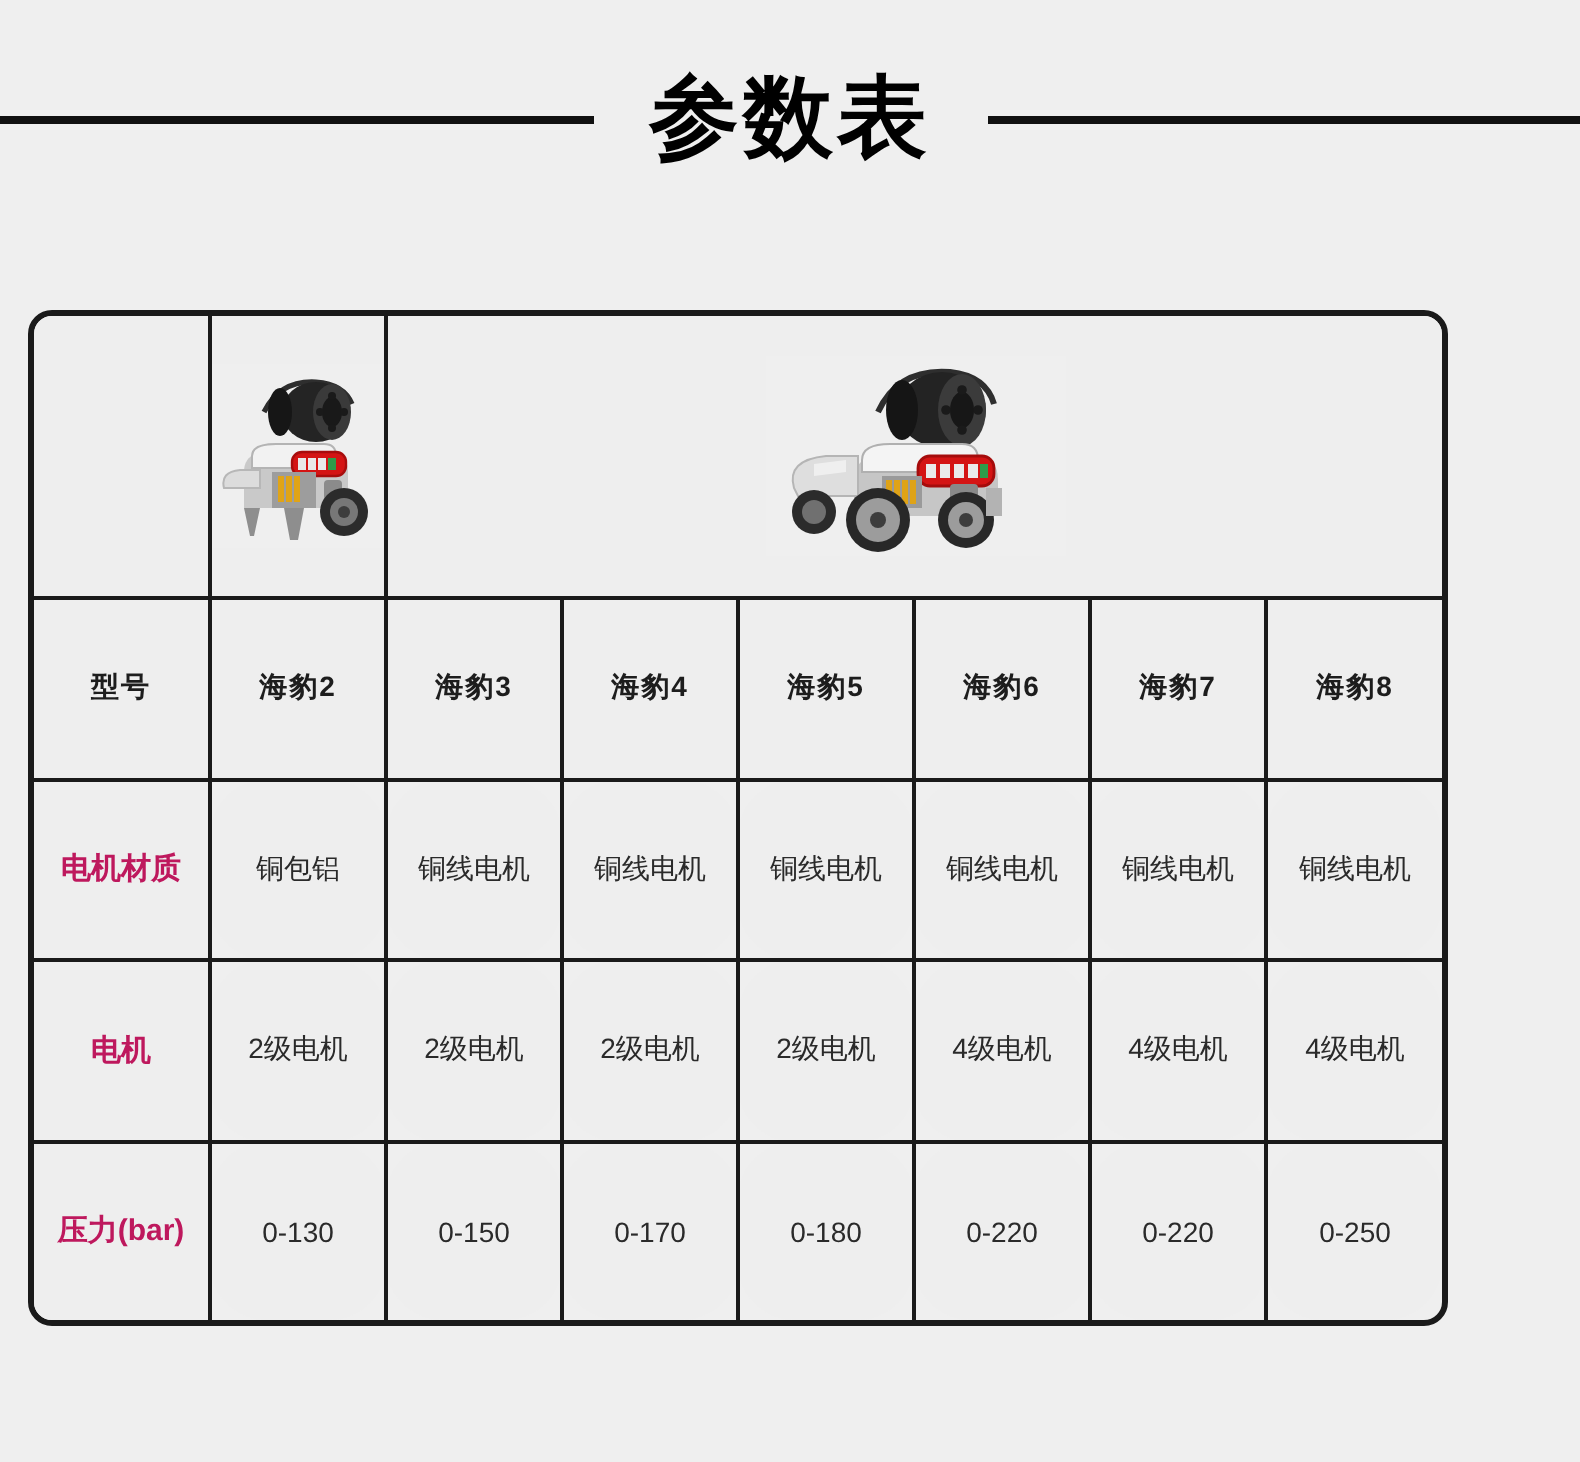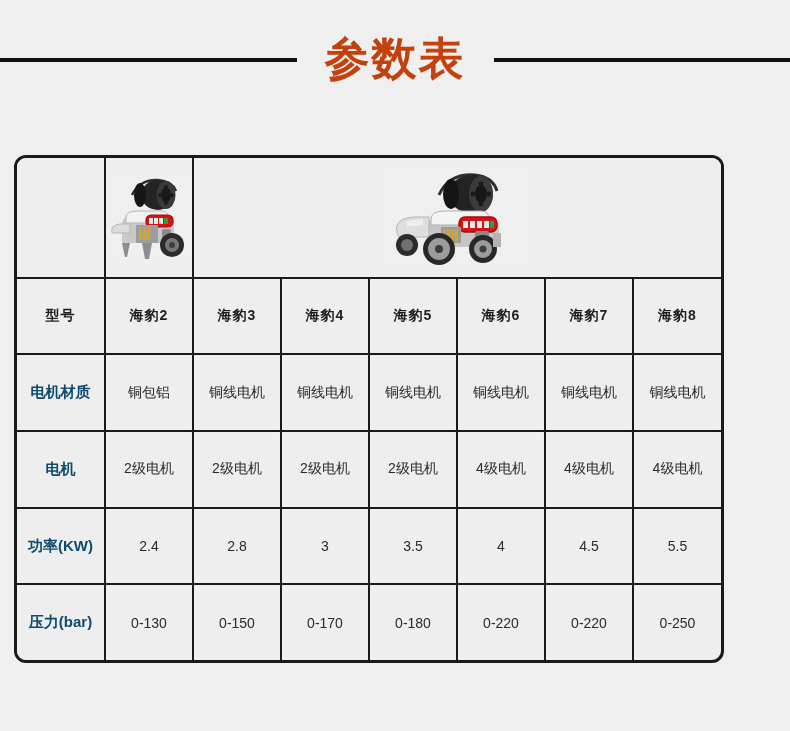--- a/index.html
+++ b/index.html
@@ -29,21 +29,21 @@
   .rule {
     height: 4px;
     background: #111111;
     flex: 1 1 auto;
   }
   .rule-left { margin-right: 28px; }
   .rule-right { margin-left: 28px; }
   .title-text {
     font-size: 45px;
     font-weight: bold;
-    color: #c2410c;
+    color: #000000;
     letter-spacing: 2px;
     line-height: 1;
     white-space: nowrap;
     flex: 0 0 auto;
     padding-bottom: 4px;
   }
 
   
   .table-wrap {
     position: absolute;
@@ -96,21 +96,21 @@
     font-size: 22px;
     font-weight: bold;
     letter-spacing: 1px;
   }
 
   
   .data-row td { height: 66px; }
   .data-row td.label {
     font-size: 15px;
     font-weight: bold;
-    color: #0c4a6e;
+    color: #be185d;
     margin-top: 44px;
   }
   .data-row td.value {
     font-size: 14px;
     color: #2a2a2a;
     border-radius: 28px;
   }
   .row-flow td.label { font-size: 14px; }
 </style>
 </head>
@@ -247,30 +247,20 @@
         <td class="label">电机</td>
         <td class="value">2级电机</td>
         <td class="value">2级电机</td>
         <td class="value">2级电机</td>
         <td class="value">2级电机</td>
         <td class="value">4级电机</td>
         <td class="value">4级电机</td>
         <td class="value">4级电机</td>
       </tr>
 
-      <tr class="data-row row-power">
-        <td class="label">功率(KW)</td>
-        <td class="value">2.4</td>
-        <td class="value">2.8</td>
-        <td class="value">3</td>
-        <td class="value">3.5</td>
-        <td class="value">4</td>
-        <td class="value">4.5</td>
-        <td class="value">5.5</td>
-      </tr>
 
       <tr class="data-row row-pressure">
         <td class="label">压力(bar)</td>
         <td class="value">0-130</td>
         <td class="value">0-150</td>
         <td class="value">0-170</td>
         <td class="value">0-180</td>
         <td class="value">0-220</td>
         <td class="value">0-220</td>
         <td class="value">0-250</td>

